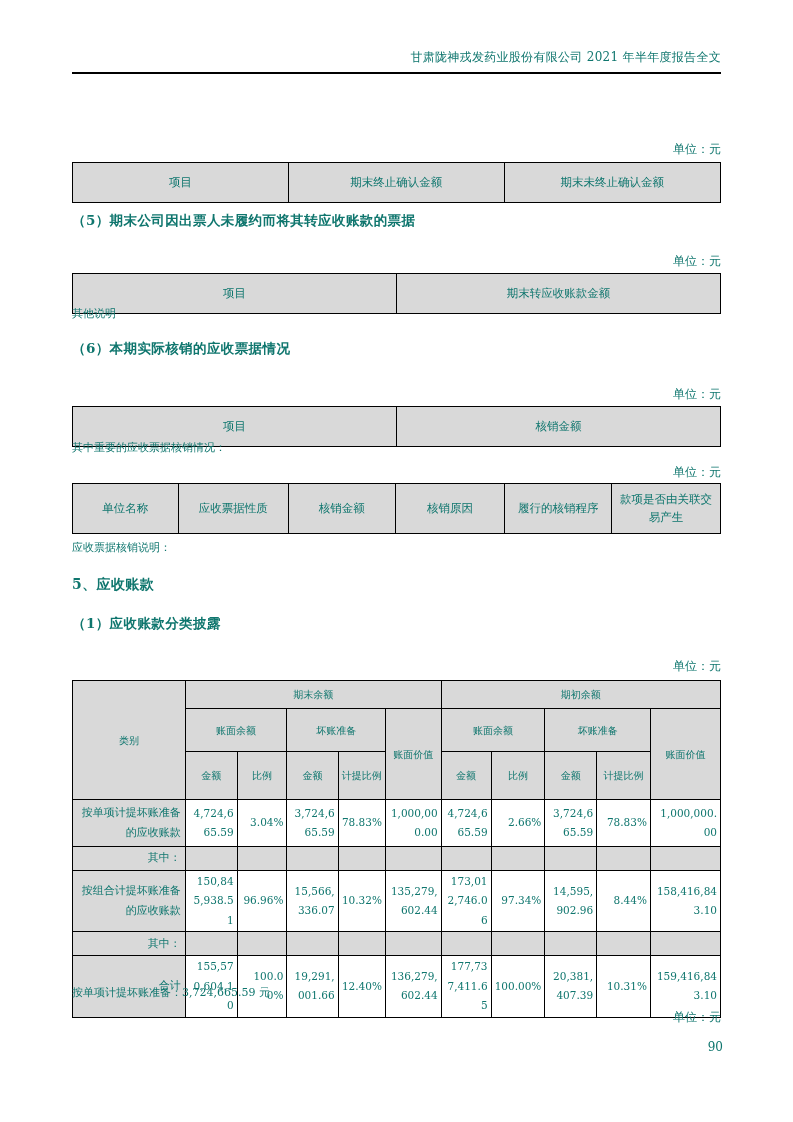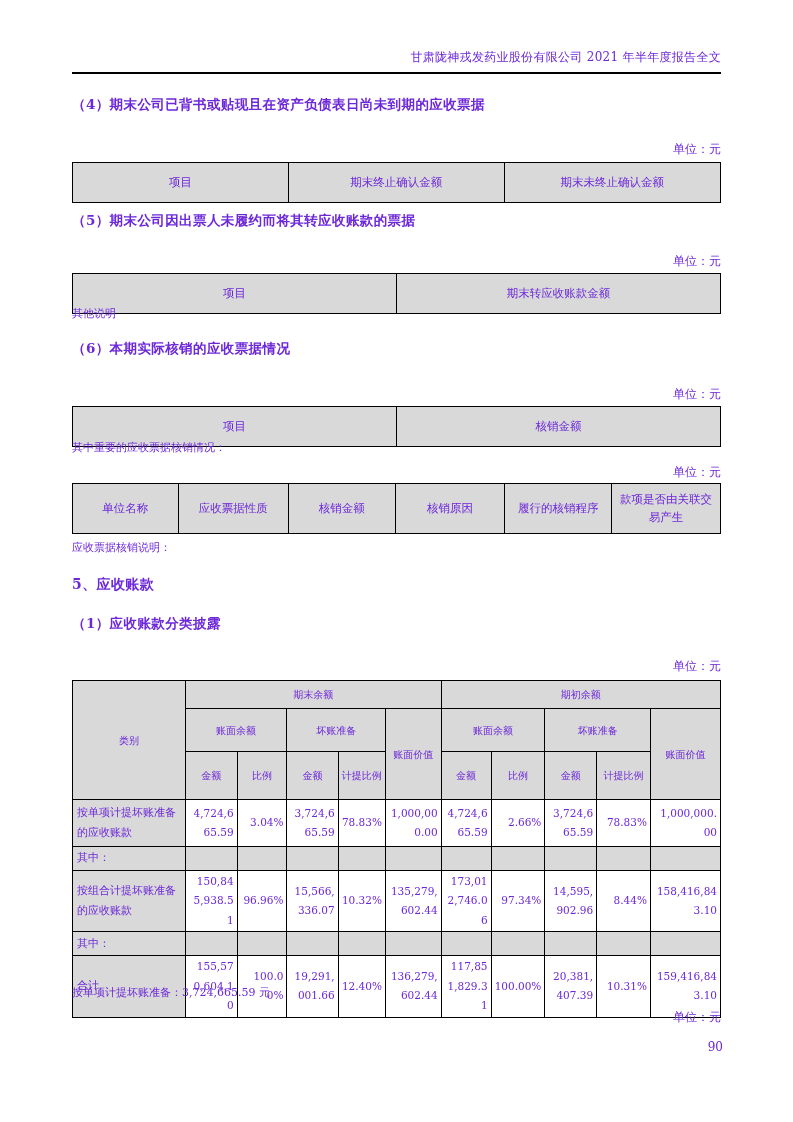--- a/index.html
+++ b/index.html
@@ -3,21 +3,21 @@
 <meta charset="utf-8">
 <style>
   * { margin: 0; padding: 0; box-sizing: border-box; }
   html, body { background: #ffffff; }
   .page {
     position: relative;
     width: 793px;
     height: 1122px;
     background: #ffffff;
     font-family: "DejaVu Serif", "Liberation Serif", serif;
-    color: #6d28d9;
+    color: #0f766e;
     overflow: hidden;
   }
   .abs { position: absolute; }
   .header-title { top: 49px; right: 72px; font-size: 12px; letter-spacing: 0.3px; }
   .header-rule { top: 72px; left: 72px; width: 649px; height: 0; border-top: 2px solid #000; }
   .heading { left: 72px; font-size: 13.5px; font-weight: bold; letter-spacing: 0.4px; }
   .unit { right: 72px; font-size: 12px; }
   .note { left: 72px; font-size: 11px; }
   .pagenum { right: 70px; top: 1040px; font-size: 12px; }
 
@@ -44,36 +44,35 @@
   .big .hdr { font-size: 10px; line-height: 1.5; padding: 1px 2px; }
   td.num {
     text-align: right;
     vertical-align: middle;
     font-size: 10.5px;
     line-height: 1.85;
     word-break: break-all;
     padding: 1px 3px;
   }
   td.lbl {
-    text-align: left;
+    text-align: right;
     vertical-align: middle;
     font-size: 11px;
     line-height: 1.85;
     padding: 1px 4px;
   }
 </style>
 </head>
 <body>
 
 <div class="page">
 
   <div class="abs header-title">甘肃陇神戎发药业股份有限公司 2021 年半年度报告全文</div>
   <div class="abs header-rule"></div>
 
-  <div class="abs heading" style="top:96px">（4）期末公司已背书或贴现且在资产负债表日尚未到期的应收票据</div>
   <div class="abs unit" style="top:141px">单位：元</div>
   <table class="tbl h27" style="top:162px">
     <colgroup>
         <col style="width:33.3%">
         <col style="width:33.3%">
         <col style="width:33.4%">
       </colgroup>
     <tbody>
         <tr>
       <th class="gray hdr">项目</th>
@@ -232,21 +231,21 @@
       <td class="gray"></td>
       <td class="gray"></td>
     </tr>
     <tr class="tr-total">
       <td class="gray lbl">合计</td>
       <td class="num">155,570,604.10</td>
       <td class="num">100.00%</td>
       <td class="num">19,291,001.66</td>
       <td class="num">12.40%</td>
       <td class="num">136,279,602.44</td>
-      <td class="num">117,851,829.31</td>
+      <td class="num">177,737,411.65</td>
       <td class="num">100.00%</td>
       <td class="num">20,381,407.39</td>
       <td class="num">10.31%</td>
       <td class="num">159,416,843.10</td>
     </tr>
   </tbody>
     </table>
 
   <div class="abs note" style="top:985px">按单项计提坏账准备：3,724,665.59 元</div>
   <div class="abs unit" style="top:1009px">单位：元</div>

